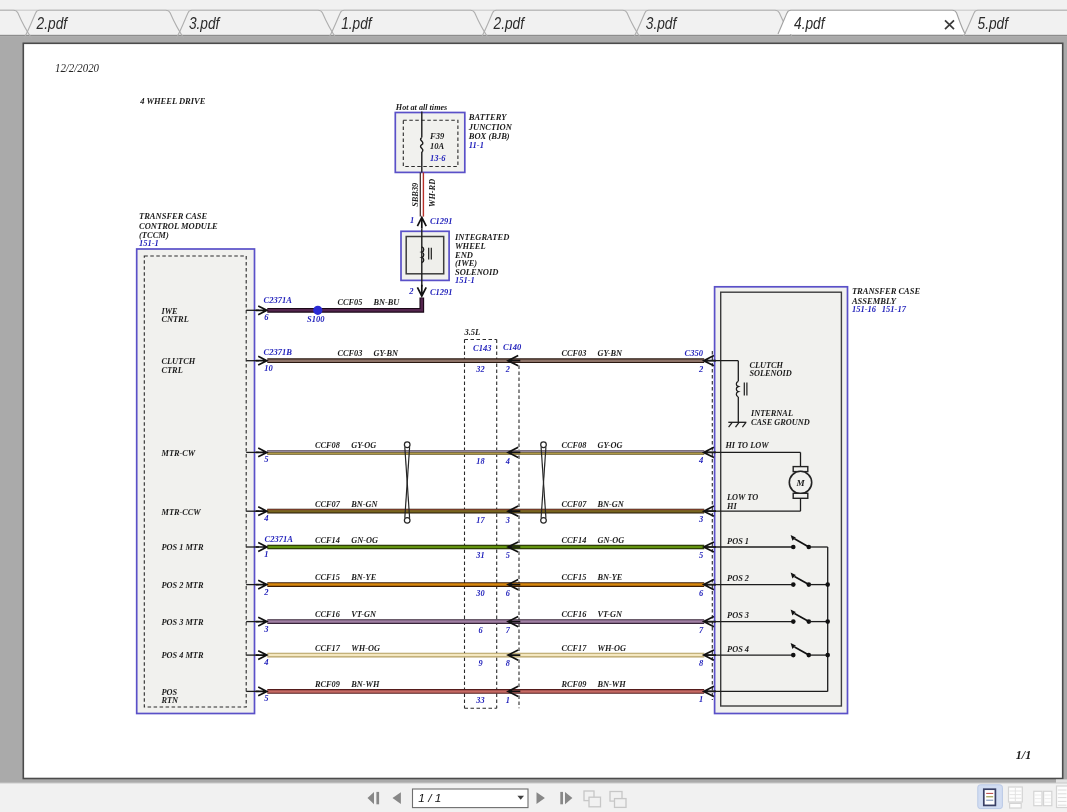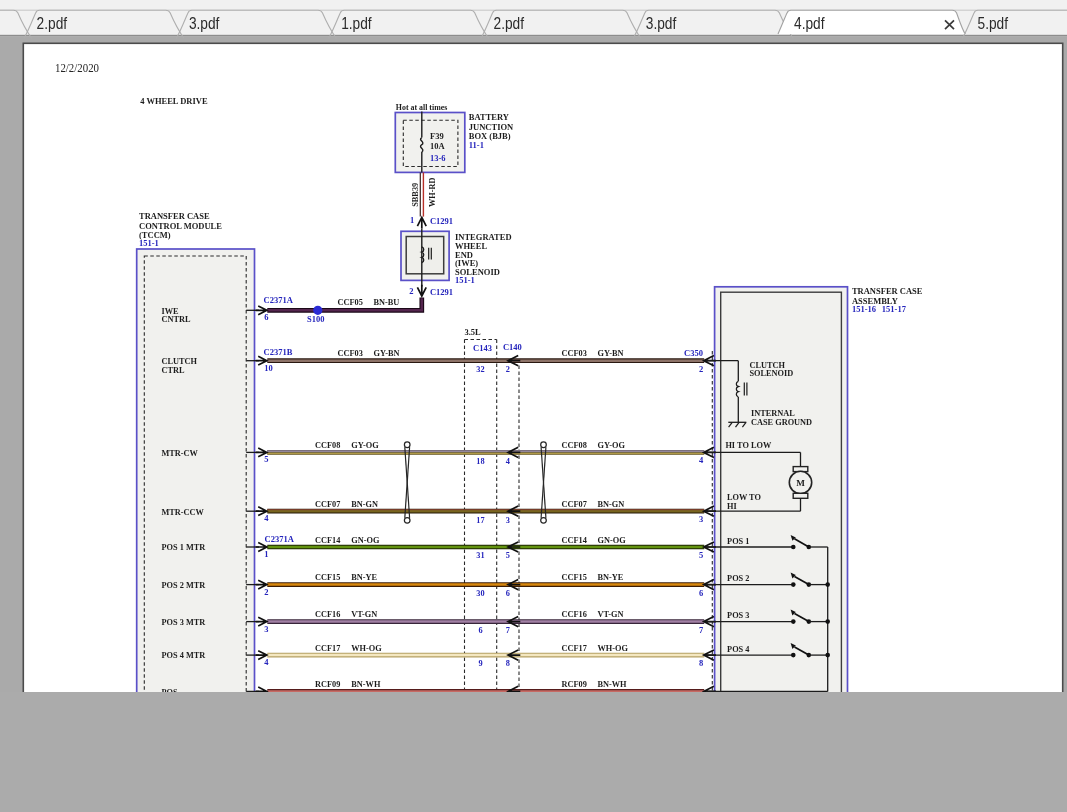--- a/index.html
+++ b/index.html
@@ -1,15 +1,15 @@
 <!DOCTYPE html>
 <html><head><meta charset="utf-8"><style>
 html,body{margin:0;padding:0;background:#ababab;}
-#w{position:relative;width:1067px;height:692px;overflow:hidden;
-   font-family:"Liberation Sans",sans-serif;}
+#w{position:relative;width:1067px;height:812px;overflow:hidden;
+   font-family:"Liberation Sans",sans-serif;font-style:italic;}
 </style></head><body>
 <div id="w">
 <svg width="1067" height="812" viewBox="0 0 1067 812">
 <rect x="0" y="0" width="1067" height="40" fill="#f1f1f1"></rect>
 <line x1="0" y1="10.2" x2="1067" y2="10.2" stroke="#c6c6c6" stroke-width="1.0" stroke-linecap="butt"></line>
 <line x1="0" y1="34.1" x2="1067" y2="34.1" stroke="#fafafa" stroke-width="1.3" stroke-linecap="butt"></line>
 <line x1="0" y1="35.5" x2="1067" y2="35.5" stroke="#8d8d8d" stroke-width="1.3" stroke-linecap="butt"></line>
 <rect x="0" y="36.1" width="1067" height="747" fill="#aaaaaa"></rect>
 <path d="M-125.8,34 C-122.2,27 -118.2,16 -116.7,13 Q-115.7,10.2 -112.7,10.2 L13.399999999999991,10.2 Q16.59999999999999,10.2 17.79999999999999,12.8 C19.39999999999999,16.5 24.39999999999999,28 29.29999999999999,34 Z" fill="#f1f1f1" stroke="none"></path>
 <path d="M26.5,34 C30.1,27 34.1,16 35.6,13 Q36.6,10.2 39.6,10.2 L165.7,10.2 Q168.89999999999998,10.2 170.1,12.8 C171.7,16.5 176.7,28 181.6,34 Z" fill="#f1f1f1" stroke="none"></path>

